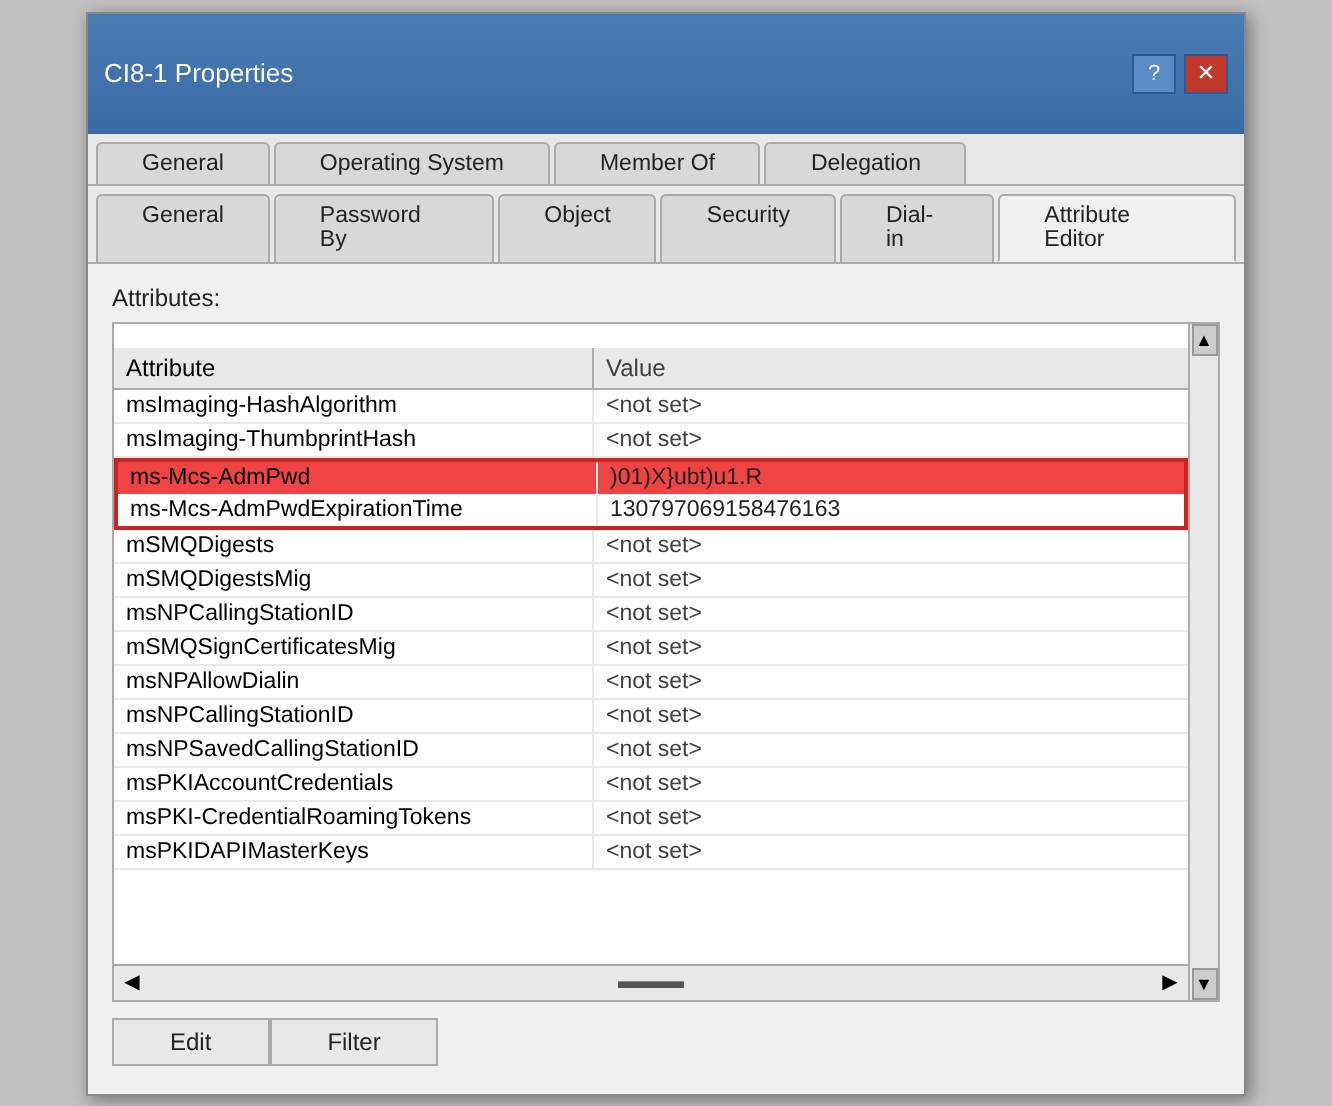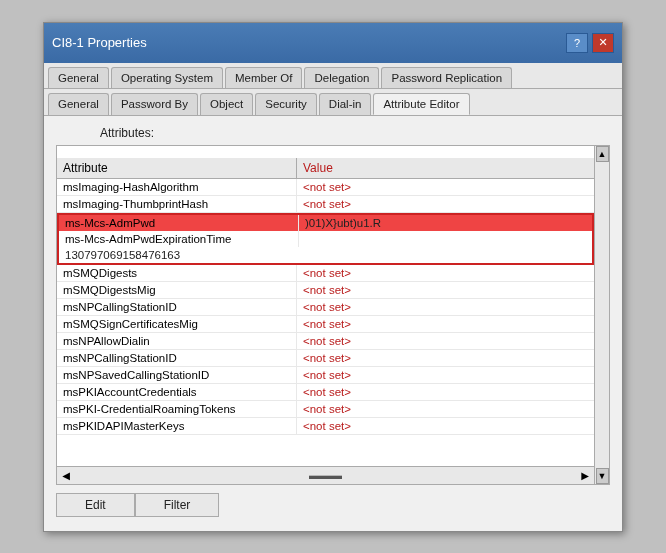--- a/index.html
+++ b/index.html
@@ -18,21 +18,21 @@
       background: #f0f0f0;
       border: 1px solid #888;
       box-shadow: 2px 2px 8px rgba(0,0,0,0.4);
     }
     .title-bar {
       background: linear-gradient(to bottom, #4a7cb5, #3a6aa5);
       color: white;
       display: flex;
       align-items: center;
       justify-content: space-between;
-      padding: 10px 8px;
+      padding: 20px 8px;
       font-size: 13px;
       font-weight: normal;
       gap: 28px;
     }
     .title-bar-buttons {
       display: flex;
       gap: 4px;
     }
     .title-btn {
       width: 22px;
@@ -50,21 +50,21 @@
       background: #c0392b;
     }
     .tabs-row1, .tabs-row2 {
       display: flex;
       background: #e8e8e8;
       border-bottom: 1px solid #aaa;
       padding: 4px 4px 0 4px;
       gap: 2px;
     }
     .tab {
-      padding: 4px 9px;
+      padding: 4px 22px;
       background: #d8d8d8;
       border: 1px solid #aaa;
       border-bottom: none;
       cursor: pointer;
       font-size: 11.5px;
       color: #222;
       border-radius: 3px 3px 0 0;
     }
     .tab.active {
       background: #f0f0f0;
@@ -73,21 +73,20 @@
       z-index: 1;
     }
     .content {
       padding: 10px 12px;
       background: #f0f0f0;
     }
     .attributes-label {
       font-size: 12px;
       margin-bottom: 5px;
       color: #222;
-      margin-left: 44px;
     }
     .table-header {
       display: flex;
       background: #e8e8e8;
       border-bottom: 1px solid #aaa;
       font-size: 12px;
       font-weight: normal;
     }
     .table-header .col-attr {
       width: 240px;
@@ -116,21 +115,21 @@
       white-space: nowrap;
       overflow: hidden;
       text-overflow: ellipsis;
     }
     .col-val {
       flex: 1;
       padding: 2px 6px;
       white-space: nowrap;
       overflow: hidden;
       text-overflow: ellipsis;
-      color: #b91c1c;
+      color: #404040;
     }
     .col-val.real-val {
       color: #222;
     }
     .bottom-scroll {
       display: flex;
       align-items: center;
       border-top: 1px solid #aaa;
       background: #e8e8e8;
       height: 18px;
@@ -172,21 +171,20 @@
       <button class="title-btn">?</button>
       <button class="title-btn close">✕</button>
     </div>
   </div>
 
   <div class="tabs-row1">
     <div class="tab">General</div>
     <div class="tab">Operating System</div>
     <div class="tab">Member Of</div>
     <div class="tab">Delegation</div>
-    <div class="tab">Password Replication</div>
   </div>
 
   <div class="tabs-row2">
     <div class="tab">General</div>
     <div class="tab">Password By</div>
     <div class="tab">Object</div>
     <div class="tab">Security</div>
     <div class="tab">Dial-in</div>
     <div class="tab active">Attribute Editor</div>
   </div>
@@ -209,21 +207,21 @@
               <div class="col-val">&lt;not set&gt;</div>
             </div>
             <div class="table-row">
               <div class="col-attr">msImaging-ThumbprintHash</div>
               <div class="col-val">&lt;not set&gt;</div>
             </div>
             <div class="table-row" style="background: #ef4444; border-top: 2px solid rgb(204, 34, 34); border-left: 2px solid rgb(204, 34, 34); border-right: 2px solid rgb(204, 34, 34); border-bottom: none;">
               <div class="col-attr">ms-Mcs-AdmPwd</div>
               <div class="col-val real-val">)01)X}ubt)u1.R</div>
             </div>
-            <div class="table-row" style="background: white; border-bottom: 2px solid rgb(204, 34, 34); border-left: 2px solid rgb(204, 34, 34); border-right: 2px solid rgb(204, 34, 34); border-top: none; flex-direction: column;">
+            <div class="table-row" style="background: white; border-bottom: 2px solid rgb(204, 34, 34); border-left: 2px solid rgb(204, 34, 34); border-right: 2px solid rgb(204, 34, 34); border-top: none;">
               <div class="col-attr">ms-Mcs-AdmPwdExpirationTime</div>
               <div class="col-val real-val">130797069158476163</div>
             </div>
             <div class="table-row">
               <div class="col-attr">mSMQDigests</div>
               <div class="col-val">&lt;not set&gt;</div>
             </div>
             <div class="table-row">
               <div class="col-attr">mSMQDigestsMig</div>
               <div class="col-val">&lt;not set&gt;</div>

